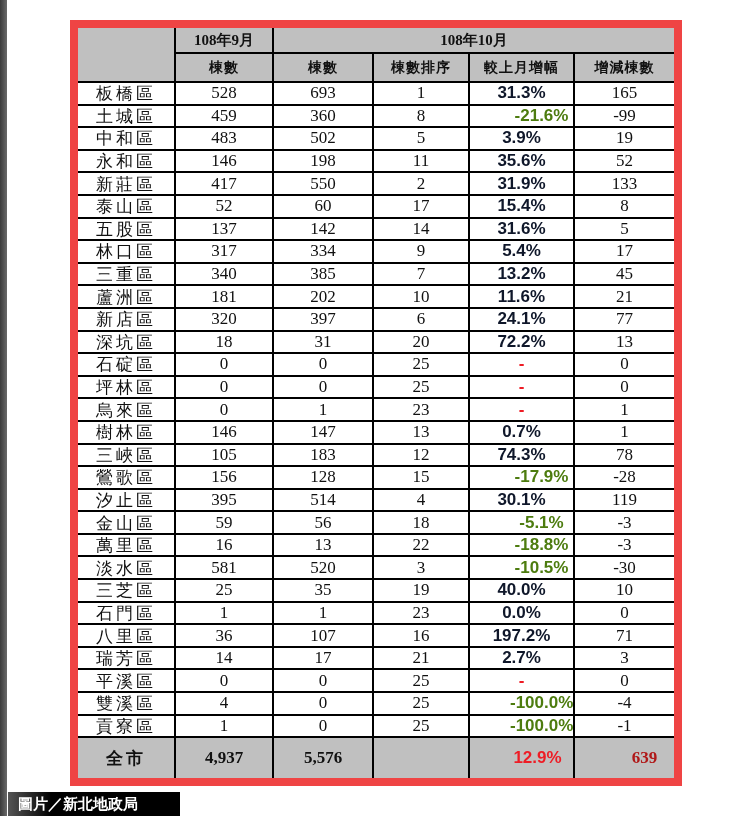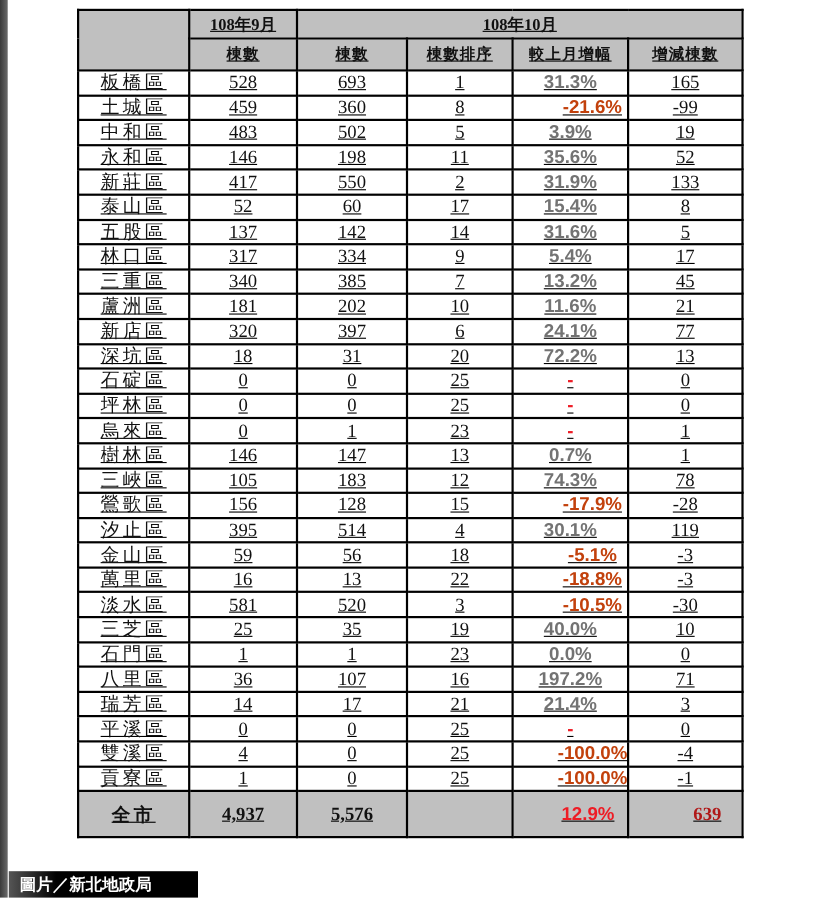--- a/index.html
+++ b/index.html
@@ -5,47 +5,46 @@
     html, body { margin: 0; padding: 0; }
     body {
       width: 750px; height: 816px; background: #ffffff; position: relative; overflow: hidden;
       font-family: "Liberation Serif", "DejaVu Serif", serif;
     }
     .left-strip {
       position: absolute; left: 0; top: 0; width: 7px; height: 816px;
       background: linear-gradient(to right, #3a3a3a, #6a6a6a);
     }
     table.stats {
-      position: absolute; left: 70px; top: 8px;
+      position: absolute; left: 70px; top: 20px;
       border-collapse: collapse;
-      border: 1px solid #ef4444;
+      border: 8px solid #ef4444;
       table-layout: fixed;
       width: 604px;
-      text-decoration: underline;
     }
     table.stats td, table.stats th {
       border: 2px solid #000;
       text-align: center;
       padding: 0;
       font-size: 17px;
       color: #111;
       overflow: hidden;
       white-space: nowrap;
     }
     table.stats th {
       background: #c0c0c0;
       font-weight: bold;
     }
     tr.hdr1 th { height: 24px; font-size: 15px; }
     tr.hdr2 th { height: 27px; font-size: 14px; letter-spacing: 1px; margin-top: 40px; }
     tr.data td { height: 20.6px; line-height: 20px; }
     td.district { letter-spacing: 3px; font-family: "DejaVu Serif", serif; font-size: 15px; }
     td.pct { font-weight: bold; font-family: "Liberation Sans", sans-serif; font-size: 16px; }
-    td.pct.up { color: #737373; }
-    td.pct.down { color: #c2410c; padding-left: 40px; }
+    td.pct.up { color: #0f172a; }
+    td.pct.down { color: #4d7c0f; padding-left: 40px; }
     td.pct.none { color: #ee1c25; }
     tr.total td { background: #c0c0c0; height: 40px; font-weight: bold; }
     tr.total td.total-pct { color: #ee1c25; font-family: "Liberation Sans", sans-serif; padding-left: 32px; }
     tr.total td.total-diff { color: #b01818; padding-left: 40px; }
     .caption {
       position: absolute; left: 8px; top: 792px; height: 24px; width: 172px;
       background: linear-gradient(to right, #555 0%, #000 25%, #000 100%);
       color: #fff; font-family: "DejaVu Sans", sans-serif; font-weight: bold;
       font-size: 15px; line-height: 24px; padding-left: 10px; box-sizing: border-box;
       letter-spacing: 0px;
@@ -278,21 +277,21 @@
         <td>107</td>
         <td>16</td>
         <td class="pct up">197.2%</td>
         <td>71</td>
       </tr>
       <tr class="data">
         <td class="district">瑞芳區</td>
         <td>14</td>
         <td>17</td>
         <td>21</td>
-        <td class="pct up">21.4%</td>
+        <td class="pct up">2.7%</td>
         <td>3</td>
       </tr>
       <tr class="data">
         <td class="district">平溪區</td>
         <td>0</td>
         <td>0</td>
         <td>25</td>
         <td class="pct none">-</td>
         <td>0</td>
       </tr>

